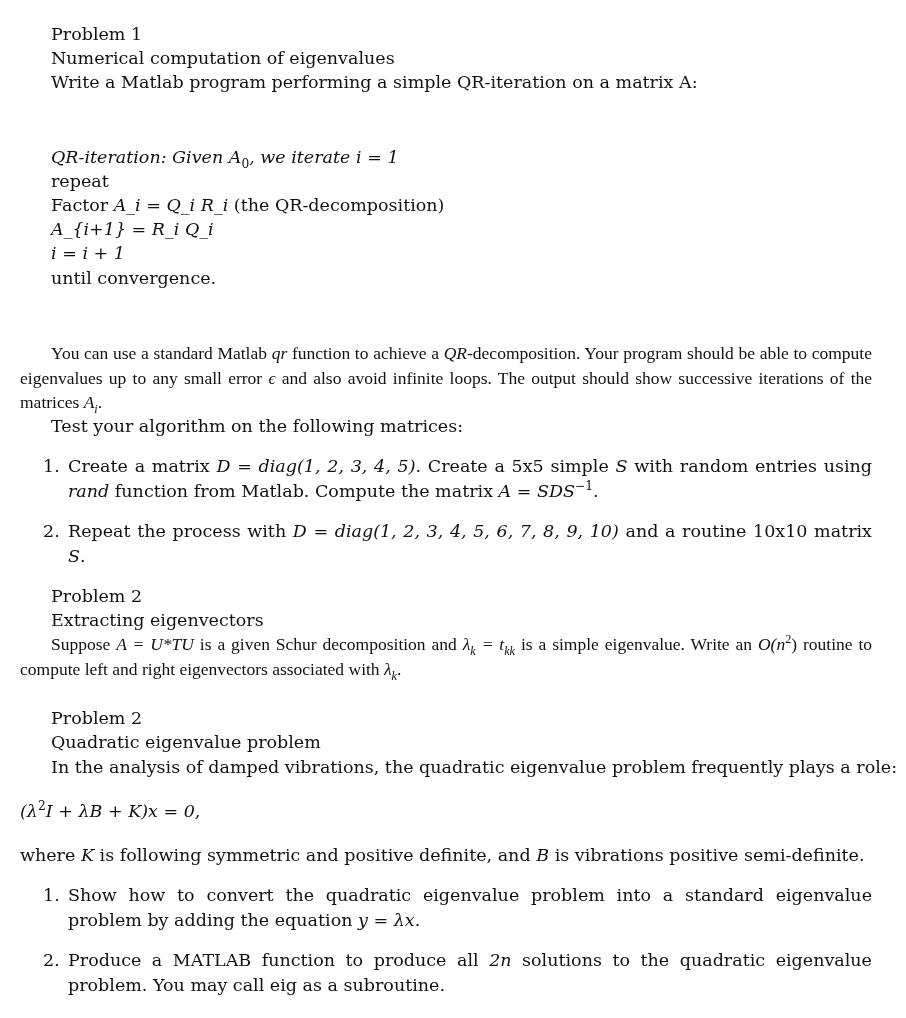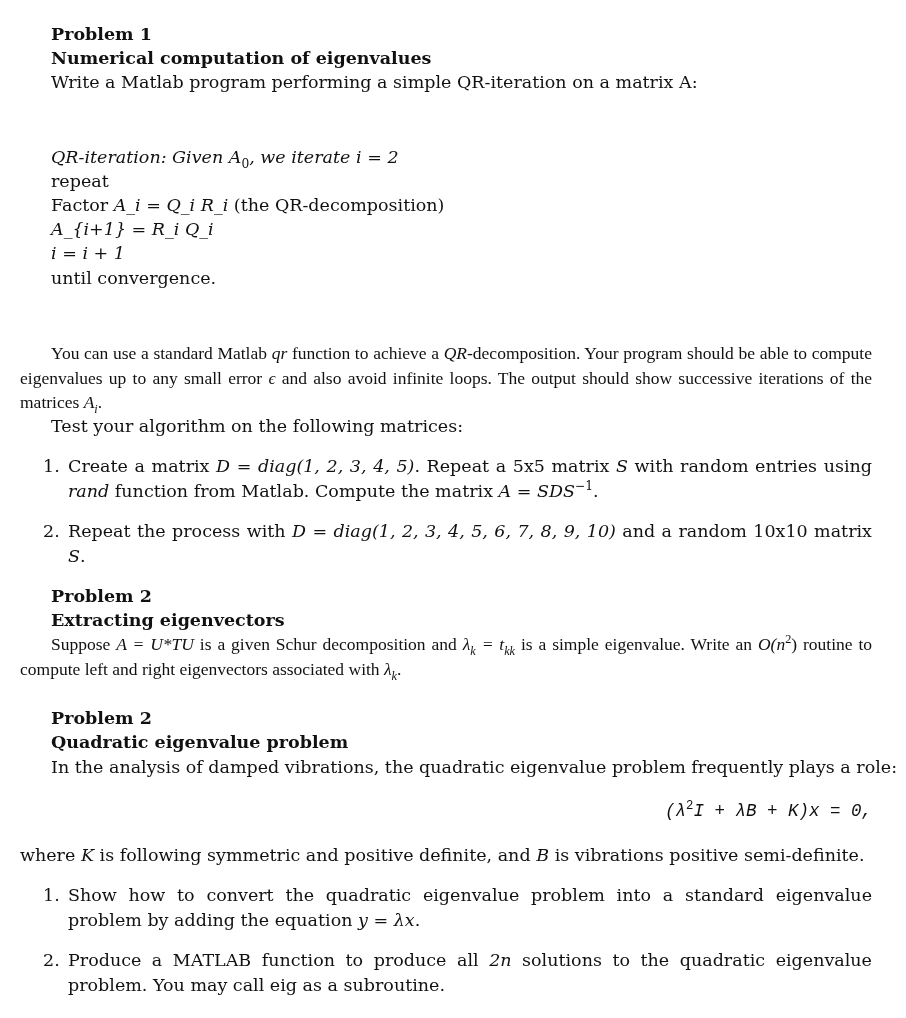--- a/index.html
+++ b/index.html
@@ -4,41 +4,41 @@
 <style>
   html, body { margin: 0; padding: 0; background: #ffffff; }
   body {
     width: 906px; height: 1018px; overflow: hidden; position: relative;
     font-family: "DejaVu Serif", "Liberation Serif", serif;
     color: #111111; font-size: 17.5px; line-height: 24.5px;
   }
   .page { position: absolute; left: 0; top: 0; width: 906px; }
   .blk { position: absolute; left: 20px; width: 852px; }
   .ind { padding-left: 31px; }
-  .head { font-weight: bold; }
+  .head { font-weight: normal; }
   i, .m { font-style: italic; }
   .up { font-style: normal; }
   sub, sup { font-size: 70%; line-height: 0; }
   .just { text-align: justify; font-family: Liberation Serif, serif; }
-  .eq { text-align: right; font-family: Liberation Mono, monospace; }
+  .eq { text-align: left; }
   .li { position: relative; padding-left: 48px; text-align: justify; }
   .li .num { position: absolute; left: 23px; top: 0; }
 </style>
 </head>
 <body>
 
 <div class="page">
 
   <div class="blk ind head" style="top:22px">Problem 1</div>
   <div class="blk ind head" style="top:46px">Numerical computation of eigenvalues</div>
   <div class="blk ind" style="top:70px">Write a Matlab program performing a simple QR-iteration on a matrix A:</div>
 
   <div class="blk ind" style="top:145px">
     <i>QR-iteration: Given A</i><sub class="up">0</sub><i>, we iterate</i>
-    <span class="m">i = 2</span>
+    <span class="m">i = 1</span>
   </div>
   <div class="blk ind" style="top:169px">repeat</div>
   <div class="blk ind" style="top:193px">
     <span>Factor</span>
     <span class="m">A_i = Q_i R_i</span>
     <span>(the QR-decomposition)</span>
   </div>
   <div class="blk ind m" style="top:217px">A_{i+1} = R_i Q_i</div>
   <div class="blk ind m" style="top:241px">i = i + 1</div>
   <div class="blk ind" style="top:266px">until convergence.</div>
@@ -51,32 +51,32 @@
     <i>ϵ</i>
     <span>and also avoid infinite loops. The output should show successive iterations of the matrices</span>
     <i>A</i><sub class="m">i</sub><span>.</span>
   </div>
   <div class="blk ind" style="top:414px">Test your algorithm on the following matrices:</div>
 
   <div class="blk" style="top:454px">
     <div class="li">
       <span class="num">1.</span>
       <span>Create a matrix</span>
-      <span class="m">D = diag(1, 2, 3, 4, 5)</span><span>. Repeat a 5x5 matrix</span>
+      <span class="m">D = diag(1, 2, 3, 4, 5)</span><span>. Create a 5x5 simple</span>
       <span class="m">S</span>
       <span>with random entries using</span>
       <span class="m">rand</span>
       <span>function from Matlab. Compute the matrix</span>
       <span class="m">A = SDS</span><sup class="up">−1</sup><span>.</span>
     </div>
     <div class="li" style="margin-top:16px">
       <span class="num">2.</span>
       <span>Repeat the process with</span>
       <span class="m">D = diag(1, 2, 3, 4, 5, 6, 7, 8, 9, 10)</span>
-      <span>and a random 10x10 matrix</span>
+      <span>and a routine 10x10 matrix</span>
       <span class="m">S</span><span>.</span>
     </div>
   </div>
 
   <div class="blk ind head" style="top:584px">Problem 2</div>
   <div class="blk ind head" style="top:608px">Extracting eigenvectors</div>
   <div class="blk just" style="top:632px; text-indent:31px">
     <span>Suppose</span>
     <span class="m">A = U*TU</span>
     <span>is a given Schur decomposition and</span>

